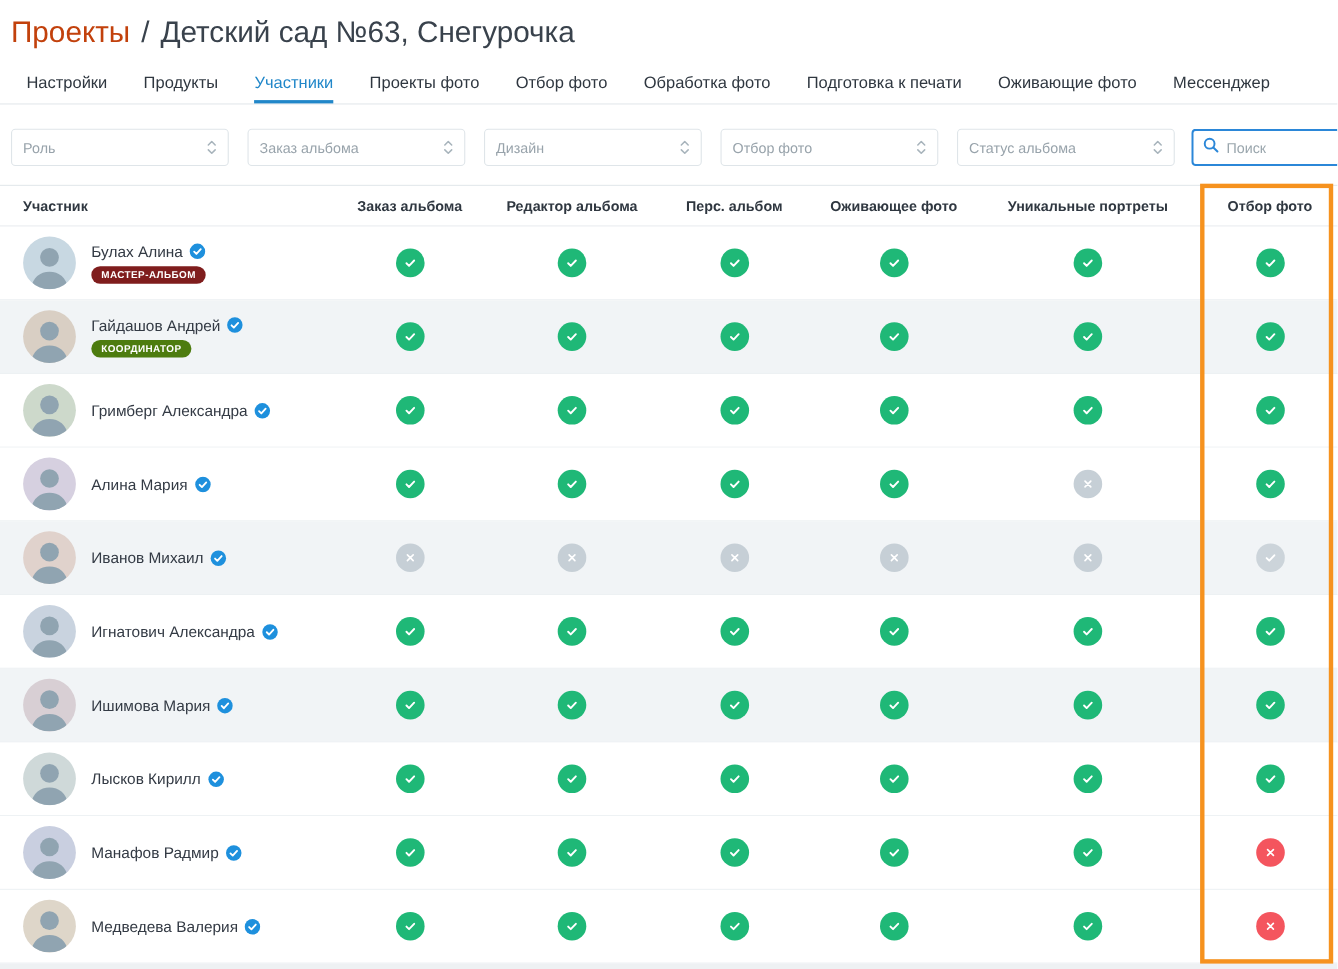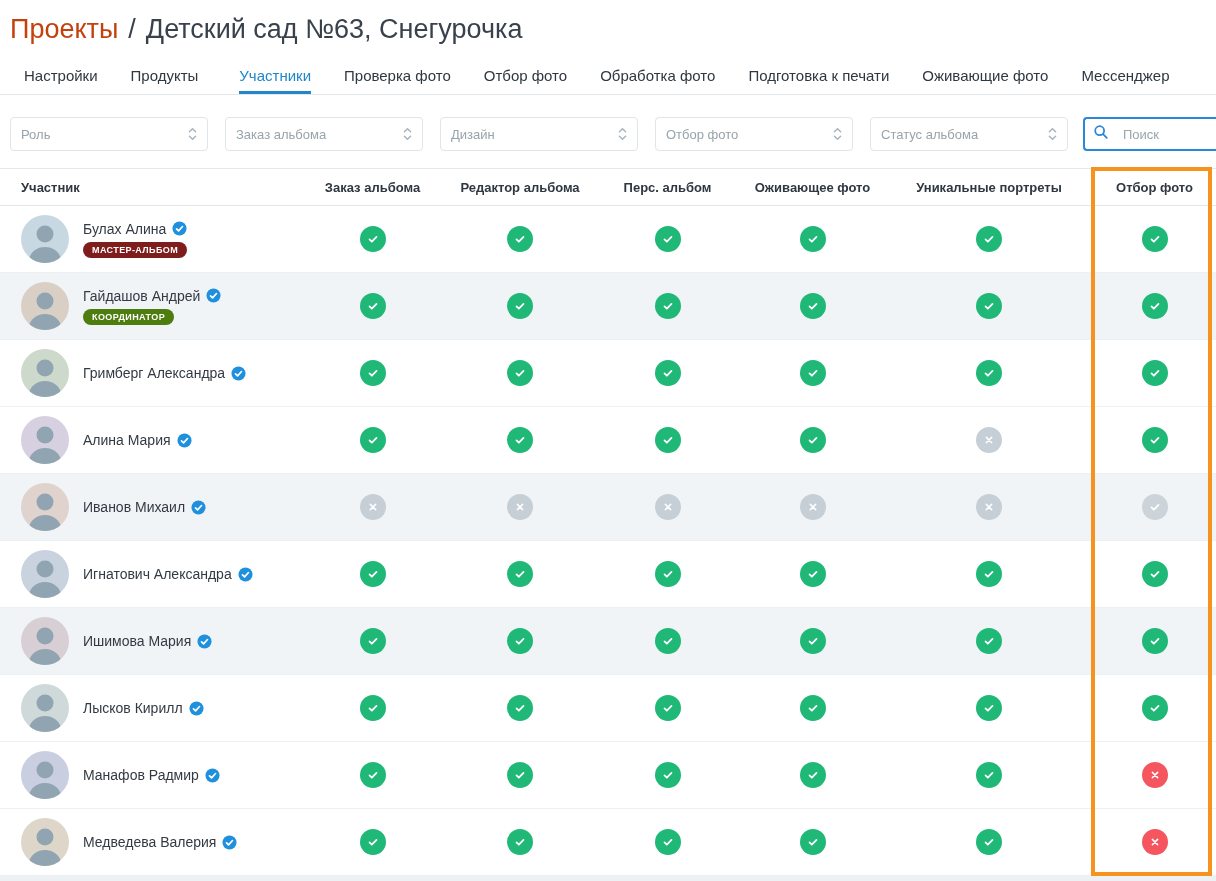--- a/index.html
+++ b/index.html
@@ -13,27 +13,27 @@
   *{margin:0;padding:0;box-sizing:border-box;}
   html,body{width:1216px;height:881px;overflow:hidden;}
   body{font-family:"Liberation Sans",sans-serif;background:#fff;color:var(--text);position:relative;}
 
   .breadcrumb{font-size:27px;line-height:34px;padding:12px 0 12px 10px;color:#39424c;white-space:nowrap;}
   .breadcrumb a{color:#c2410c;text-decoration:none;cursor:pointer;}
   .breadcrumb .sep{margin:0 10px;color:#39424c;}
 
   .tabs{display:flex;gap:33px;padding:0 0 0 24px;border-bottom:1px solid var(--border);}
   .tab{padding:9px 0 6px;font-size:15px;line-height:18px;color:#2f3740;cursor:pointer;border-bottom:3px solid transparent;white-space:nowrap;}
-  .tab.active{color:var(--accent);border-bottom-color:var(--accent);margin-left:8px;}
+  .tab.active{color:var(--accent);border-bottom-color:var(--accent);}
 
   .filters{display:flex;align-items:center;padding:22px 0 0 10px;}
   .selects{display:flex;gap:17px;}
   .select{width:198px;height:34px;border:1px solid #dfe5e9;border-radius:4px;display:flex;align-items:center;justify-content:space-between;padding:0 10px;color:var(--muted);font-size:13px;background:#fff;cursor:pointer;}
   .select .chev{display:flex;align-items:center;}
-  .search{margin-left:auto;width:133px;height:34px;border:2px solid #2b87d8;border-right:none;border-radius:4px 0 0 4px;display:flex;align-items:center;gap:14px;padding:0 8px;background:#fff;}
+  .search{margin-left:auto;width:133px;height:34px;border:2px solid #2b87d8;border-right:none;border-radius:4px 0 0 4px;display:flex;align-items:center;gap:6px;padding:0 8px;background:#fff;}
   .search-input{border:none;outline:none;width:90px;font-size:13px;font-family:"Liberation Sans",sans-serif;color:#333;}
   .search-input::placeholder{color:#9aa6ad;}
 
   .table{margin-top:17px;}
   .thead,.row{display:grid;grid-template-columns:300px 145px 150px 145px 145px 208px 123px;align-items:center;}
   .thead{height:38px;border-top:1px solid var(--border);border-bottom:1px solid var(--border);font-weight:bold;font-size:13px;color:#2f3740;}
   .th{text-align:center;}
   .th.first{text-align:left;padding-left:21px;}
   .row{height:67px;border-bottom:1px solid var(--row-border);background:#fff;cursor:pointer;}
   .row.shaded{background:#f1f4f6;}
@@ -56,21 +56,21 @@
 <div class="page">
 
   <div class="breadcrumb">
     <a>Проекты</a><span class="sep">/</span><span class="current">Детский сад №63, Снегурочка</span>
   </div>
 
   <div class="tabs">
       <div class="tab">Настройки</div>
       <div class="tab">Продукты</div>
       <div class="tab active">Участники</div>
-      <div class="tab">Проверка фото</div>
+      <div class="tab">Проекты фото</div>
       <div class="tab">Отбор фото</div>
       <div class="tab">Обработка фото</div>
       <div class="tab">Подготовка к печати</div>
       <div class="tab">Оживающие фото</div>
       <div class="tab">Мессенджер</div>
     </div>
 
   <div class="filters">
     <div class="selects">
         <div class="select">

